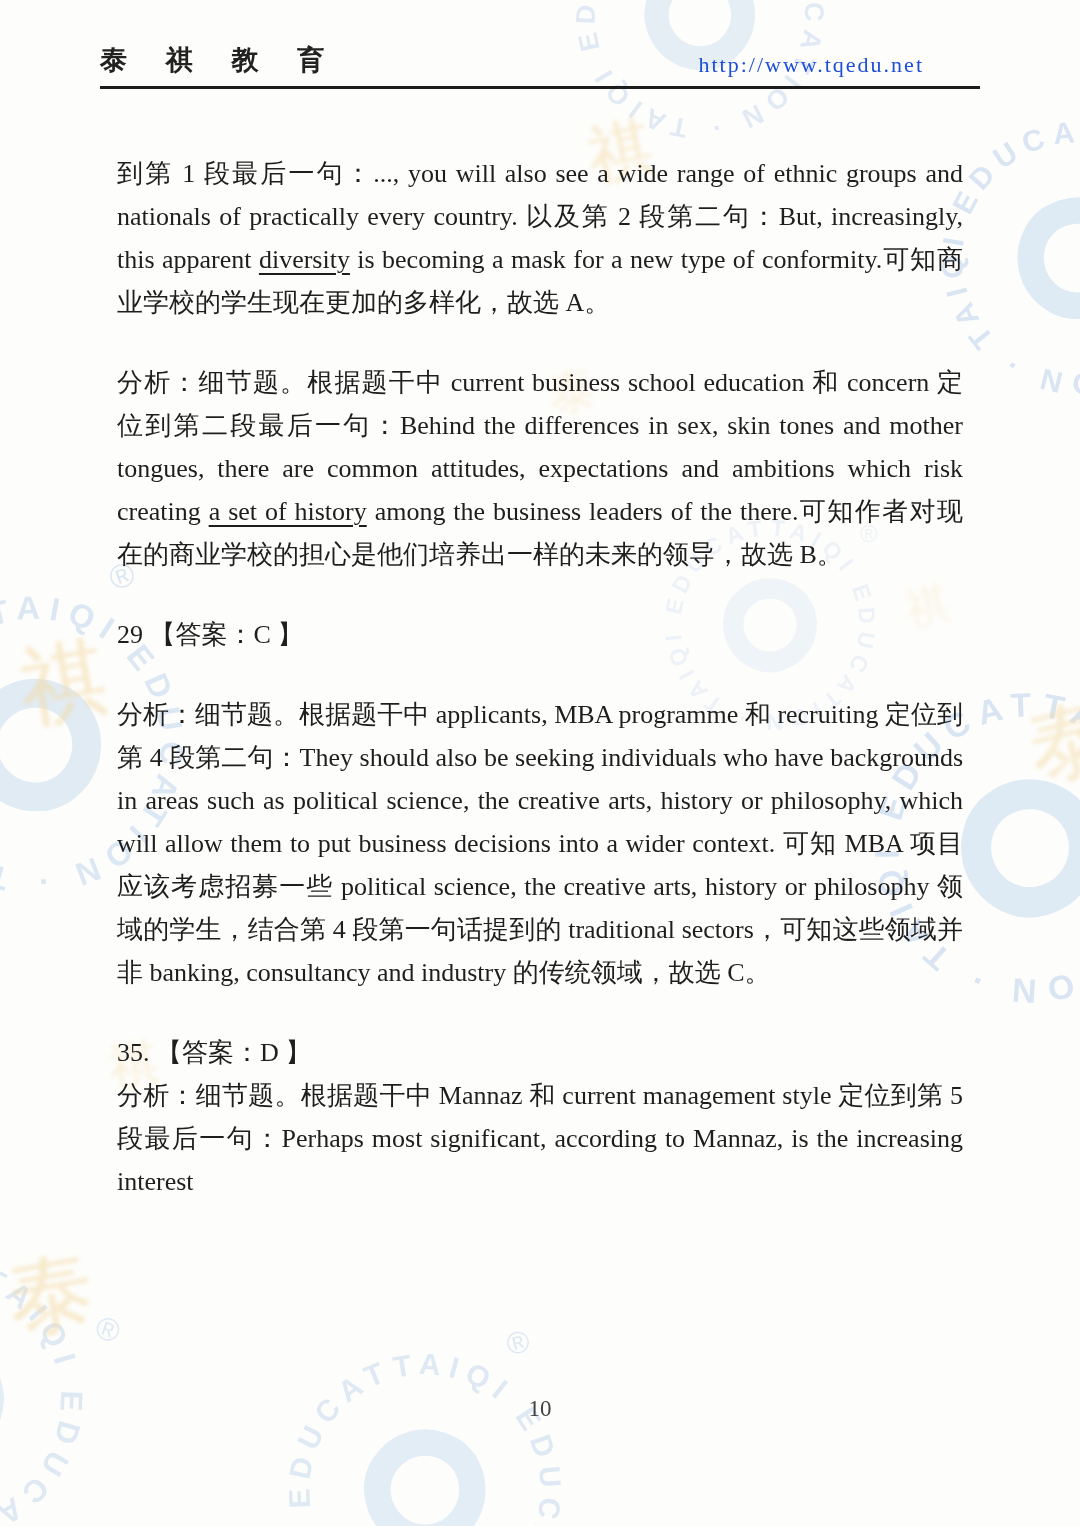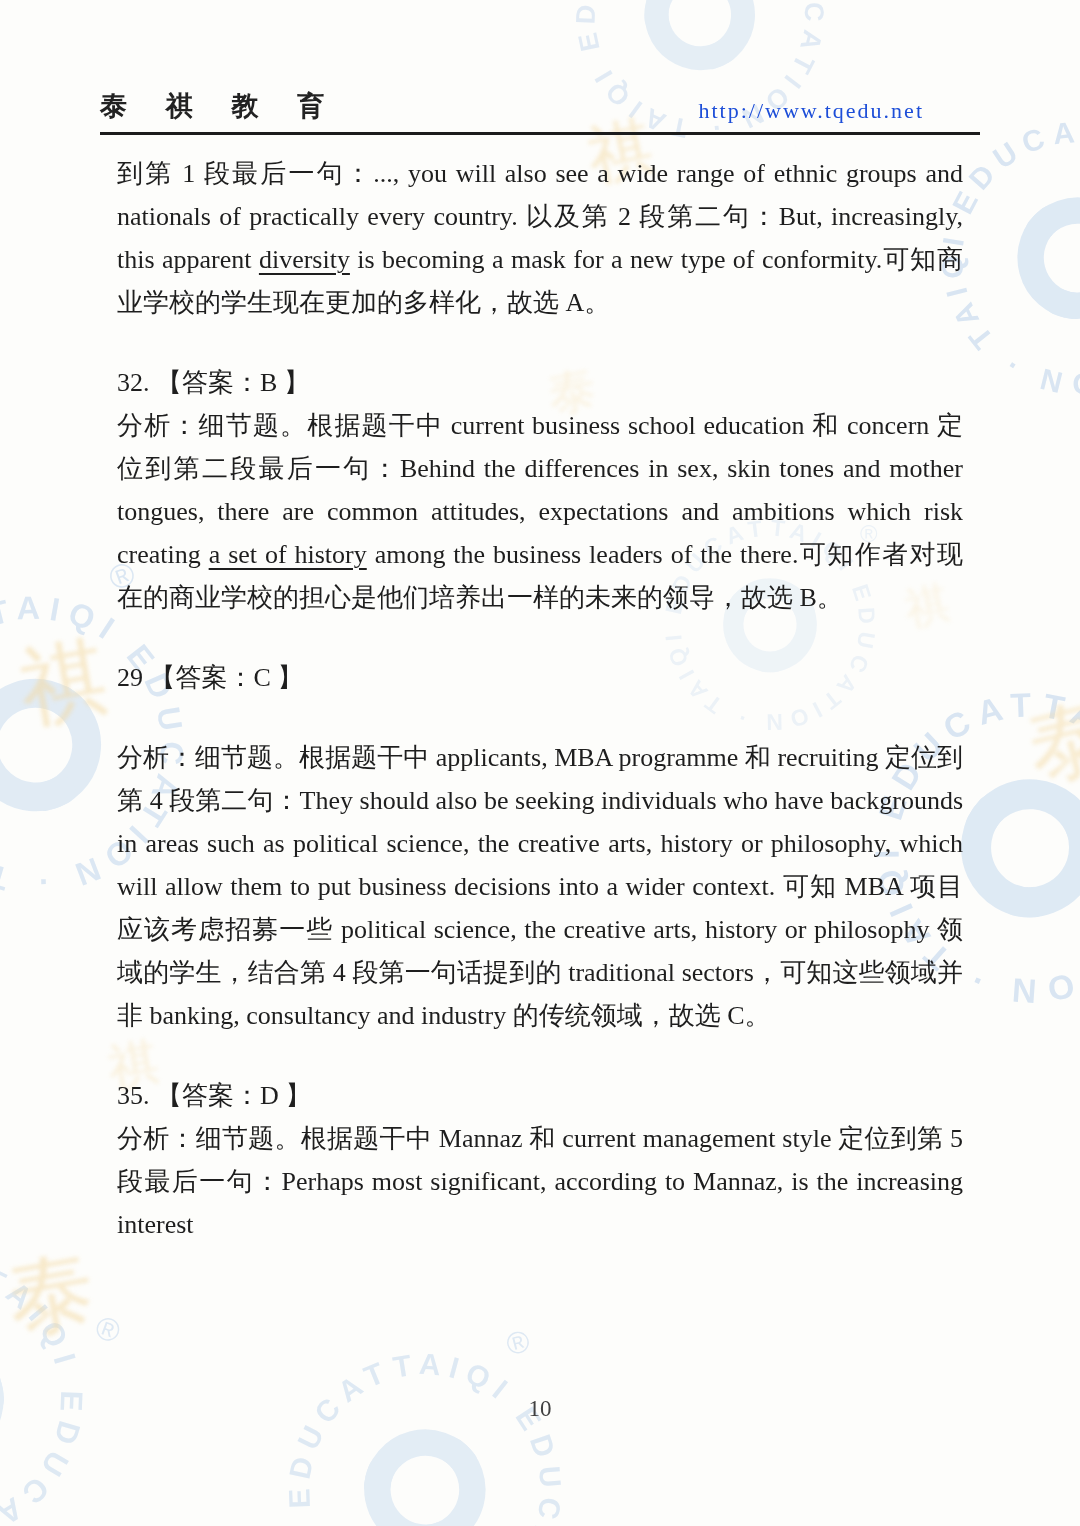--- a/index.html
+++ b/index.html
@@ -10,21 +10,21 @@
     color:#1e1e1e;
   }
   
   .wm-layer{position:absolute;inset:0;z-index:0;pointer-events:none;}
   .wm{position:absolute;width:300px;height:300px;}
   .wm svg{display:block;width:100%;height:100%;}
   .wm-accent{position:absolute;font-family:"Liberation Serif",serif;
     filter:blur(2px);line-height:1;}
   
   .header{
-    position:absolute;left:100px;right:100px;top:0;height:135px;z-index:1;
+    position:absolute;left:100px;right:100px;top:0;height:89px;z-index:1;
     border-bottom:3px solid #1c1c1c;
     display:flex;align-items:flex-end;justify-content:space-between;
     padding-bottom:8px;box-sizing:border-box;
   }
   .brand{font-size:27px;font-weight:bold;letter-spacing:16px;color:#222;}
   .url{font-size:22px;letter-spacing:2px;color:#1d4ed8;padding-right:56px;}
   
   .content{position:absolute;left:117px;width:846px;top:152px;z-index:1;}
   .sec + .sec{margin-top:37px;}
   .heading{font-size:26px;line-height:43px;}
@@ -150,21 +150,20 @@
   <div class="header">
     <div class="brand">泰 祺 教 育</div>
     <div class="url">http://www.tqedu.net</div>
   </div>
 
   <div class="content">
       <section class="sec">
         <p class="body"><span>到第 1 段最后一句：..., you will also see a wide range of ethnic groups and nationals of practically every country. 以及第 2 段第二句：But, increasingly, this apparent </span><span class="u">diversity</span><span> is becoming a mask for a new type of conformity.可知商业学校的学生现在更加的多样化，故选 A。</span></p>
       </section>
       <section class="sec">
-        <div class="heading">32. 【答案：B 】</div>
         <p class="body"><span>分析：细节题。根据题干中 current business school education 和 concern 定位到第二段最后一句：Behind the differences in sex, skin tones and mother tongues, there are common attitudes, expectations and ambitions which risk creating </span><span class="u">a set of history</span><span> among the business leaders of the there.可知作者对现在的商业学校的担心是他们培养出一样的未来的领导，故选 B。</span></p>
       </section>
       <section class="sec">
         <div class="heading">29 【答案：C 】</div>
       </section>
       <section class="sec">
         <p class="body"><span>分析：细节题。根据题干中 applicants, MBA programme 和 recruiting 定位到第 4 段第二句：They should also be seeking individuals who have backgrounds in areas such as political science, the creative arts, history or philosophy, which will allow them to put business decisions into a wider context. 可知 MBA 项目应该考虑招募一些 political science, the creative arts, history or philosophy 领域的学生，结合第 4 段第一句话提到的 traditional sectors，可知这些领域并非 banking, consultancy and industry 的传统领域，故选 C。</span></p>
       </section>
       <section class="sec">
         <div class="heading">35. 【答案：D 】</div>

